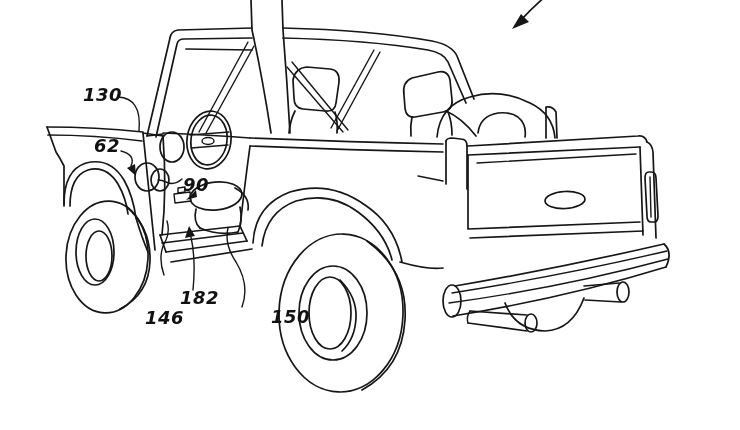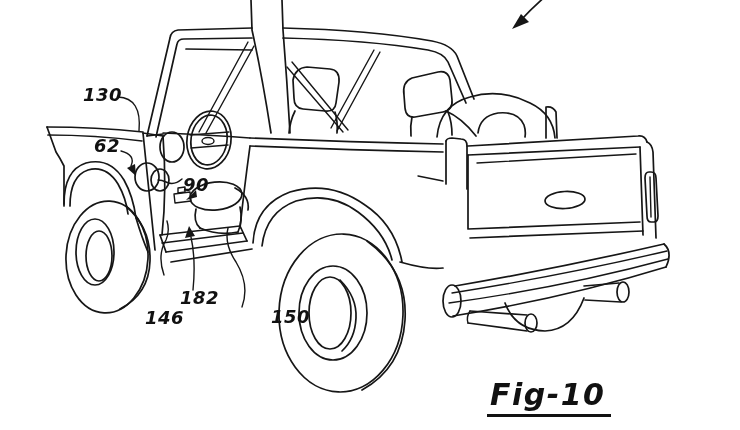--- a/index.html
+++ b/index.html
@@ -185,15 +185,14 @@
     </g>
   </svg>
 
   <div class="ref-label r130">130</div>
   <div class="ref-label r88">62</div>
   <div class="ref-label r90">90</div>
   <div class="ref-label r146">146</div>
   <div class="ref-label r118">182</div>
   <div class="ref-label r150">150</div>
 
-  <div id="fig-label">Fig-10</div>
 
 </div>
 
 </body></html>

